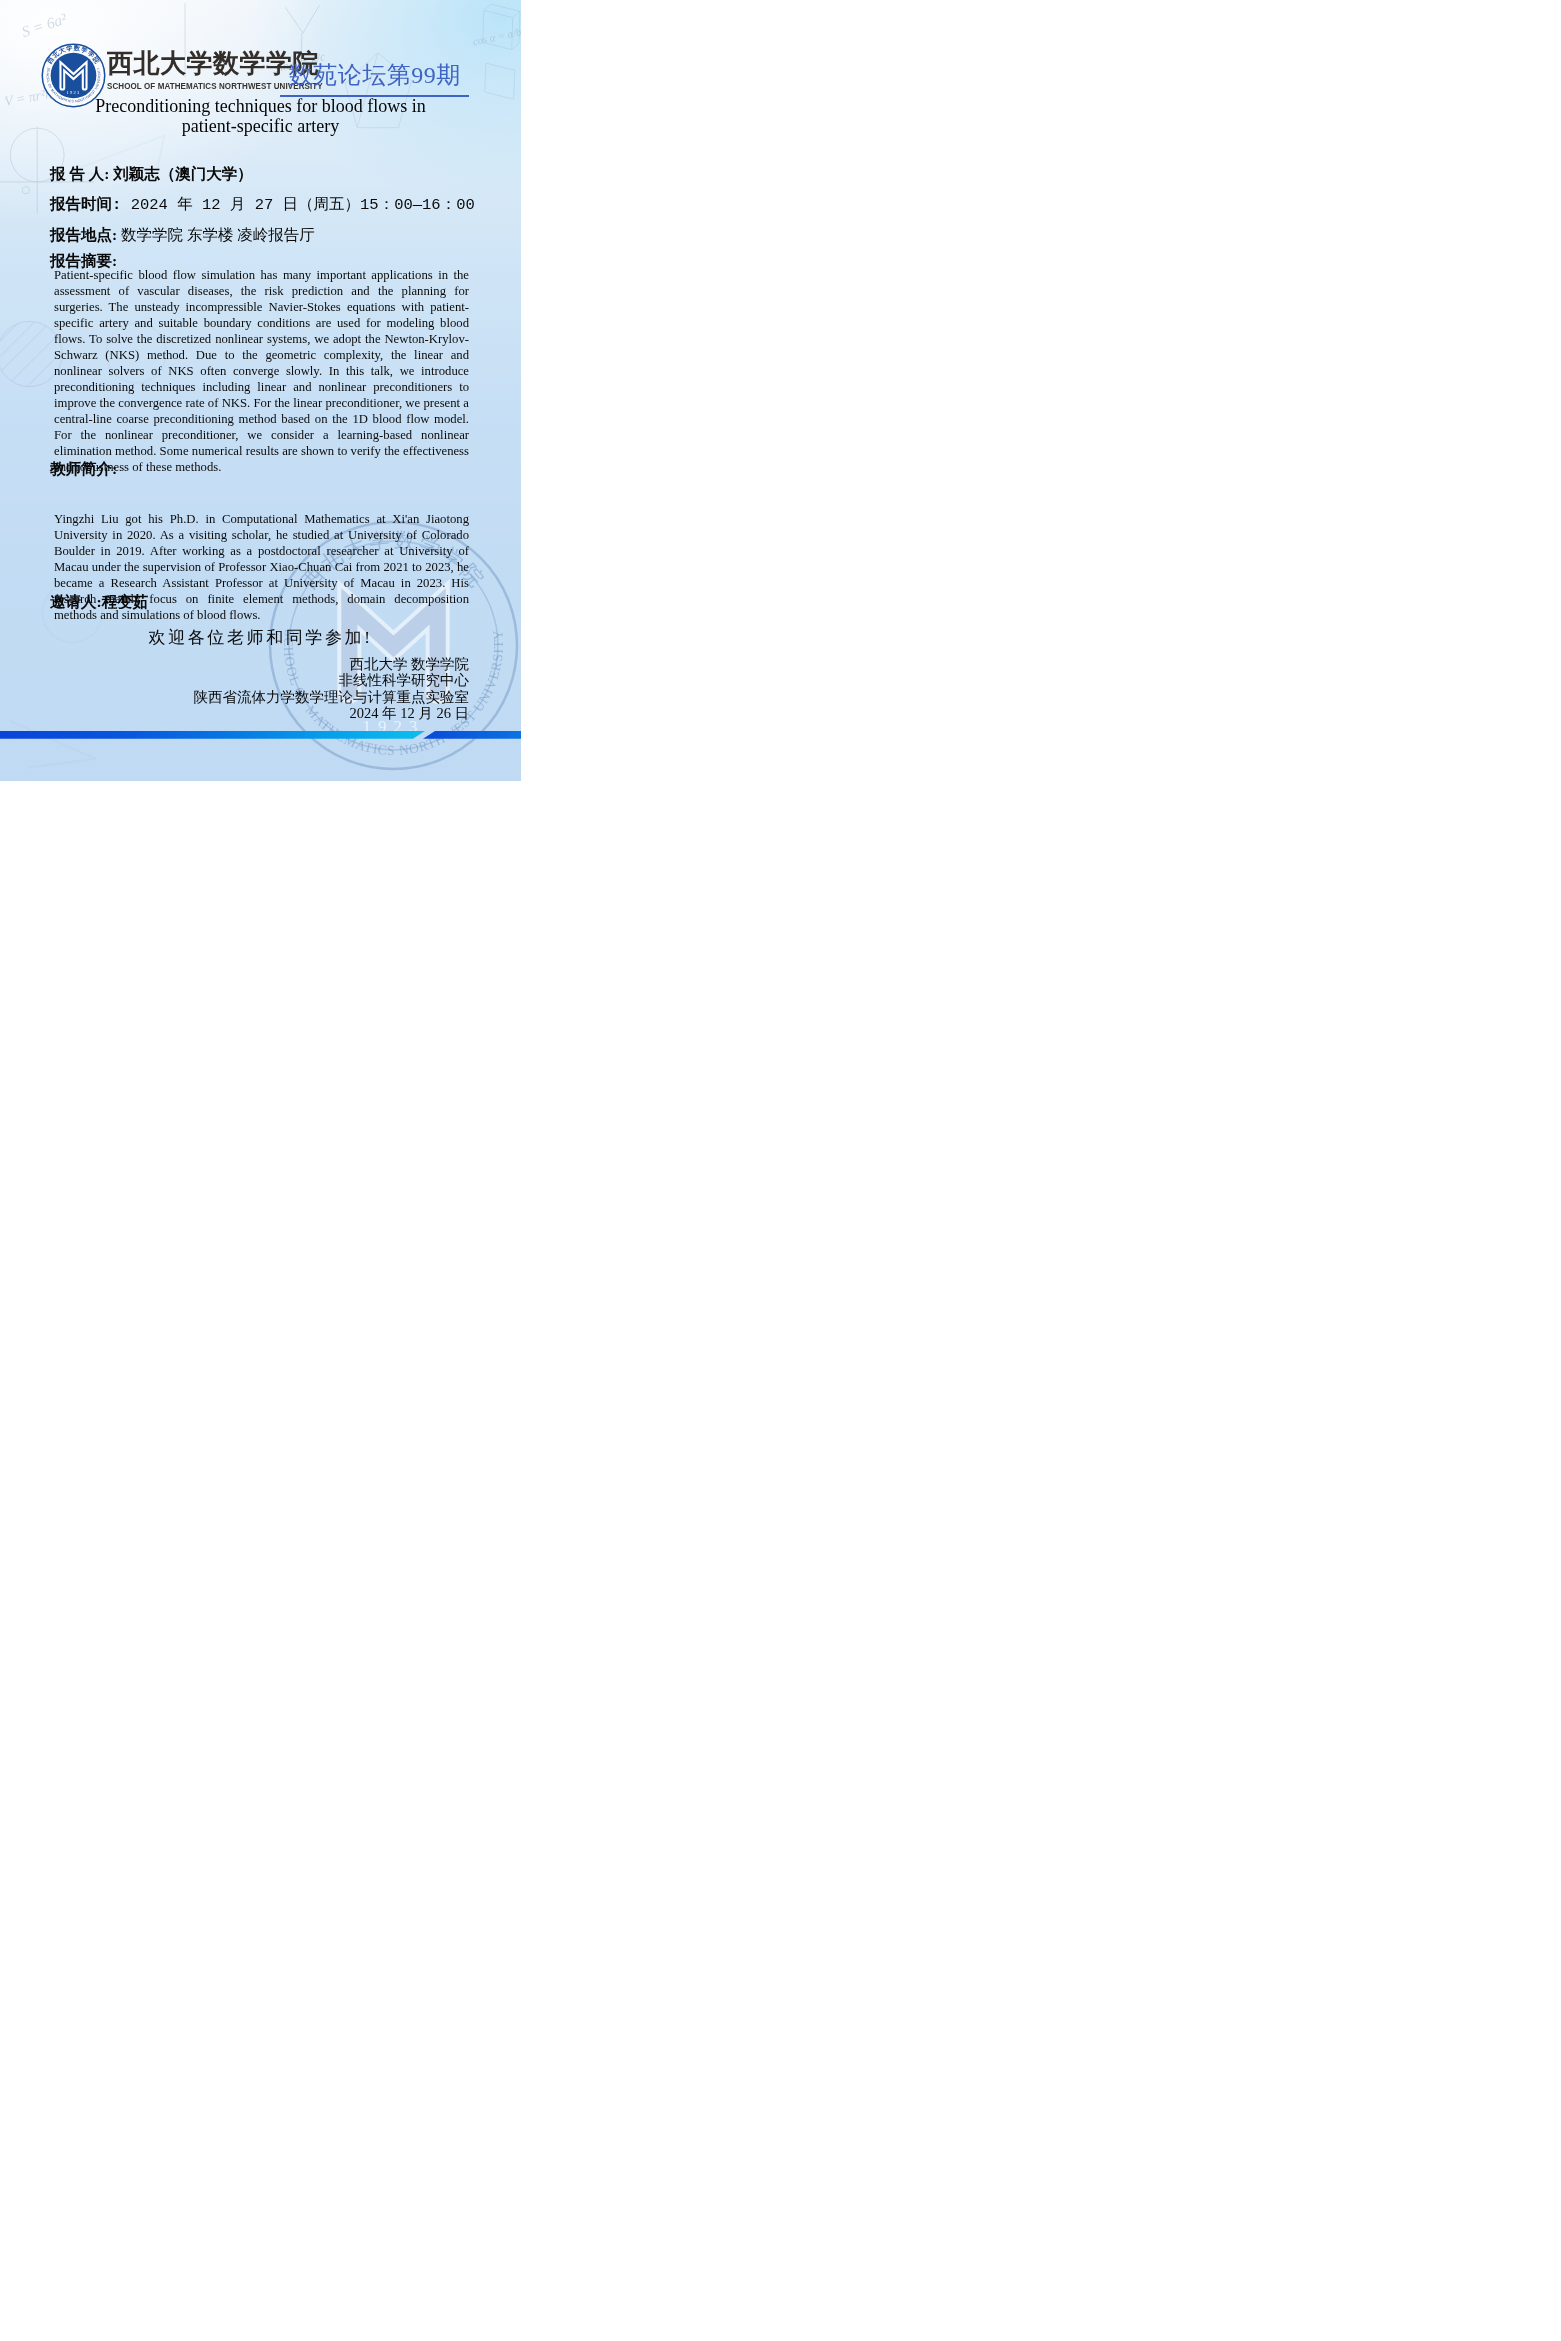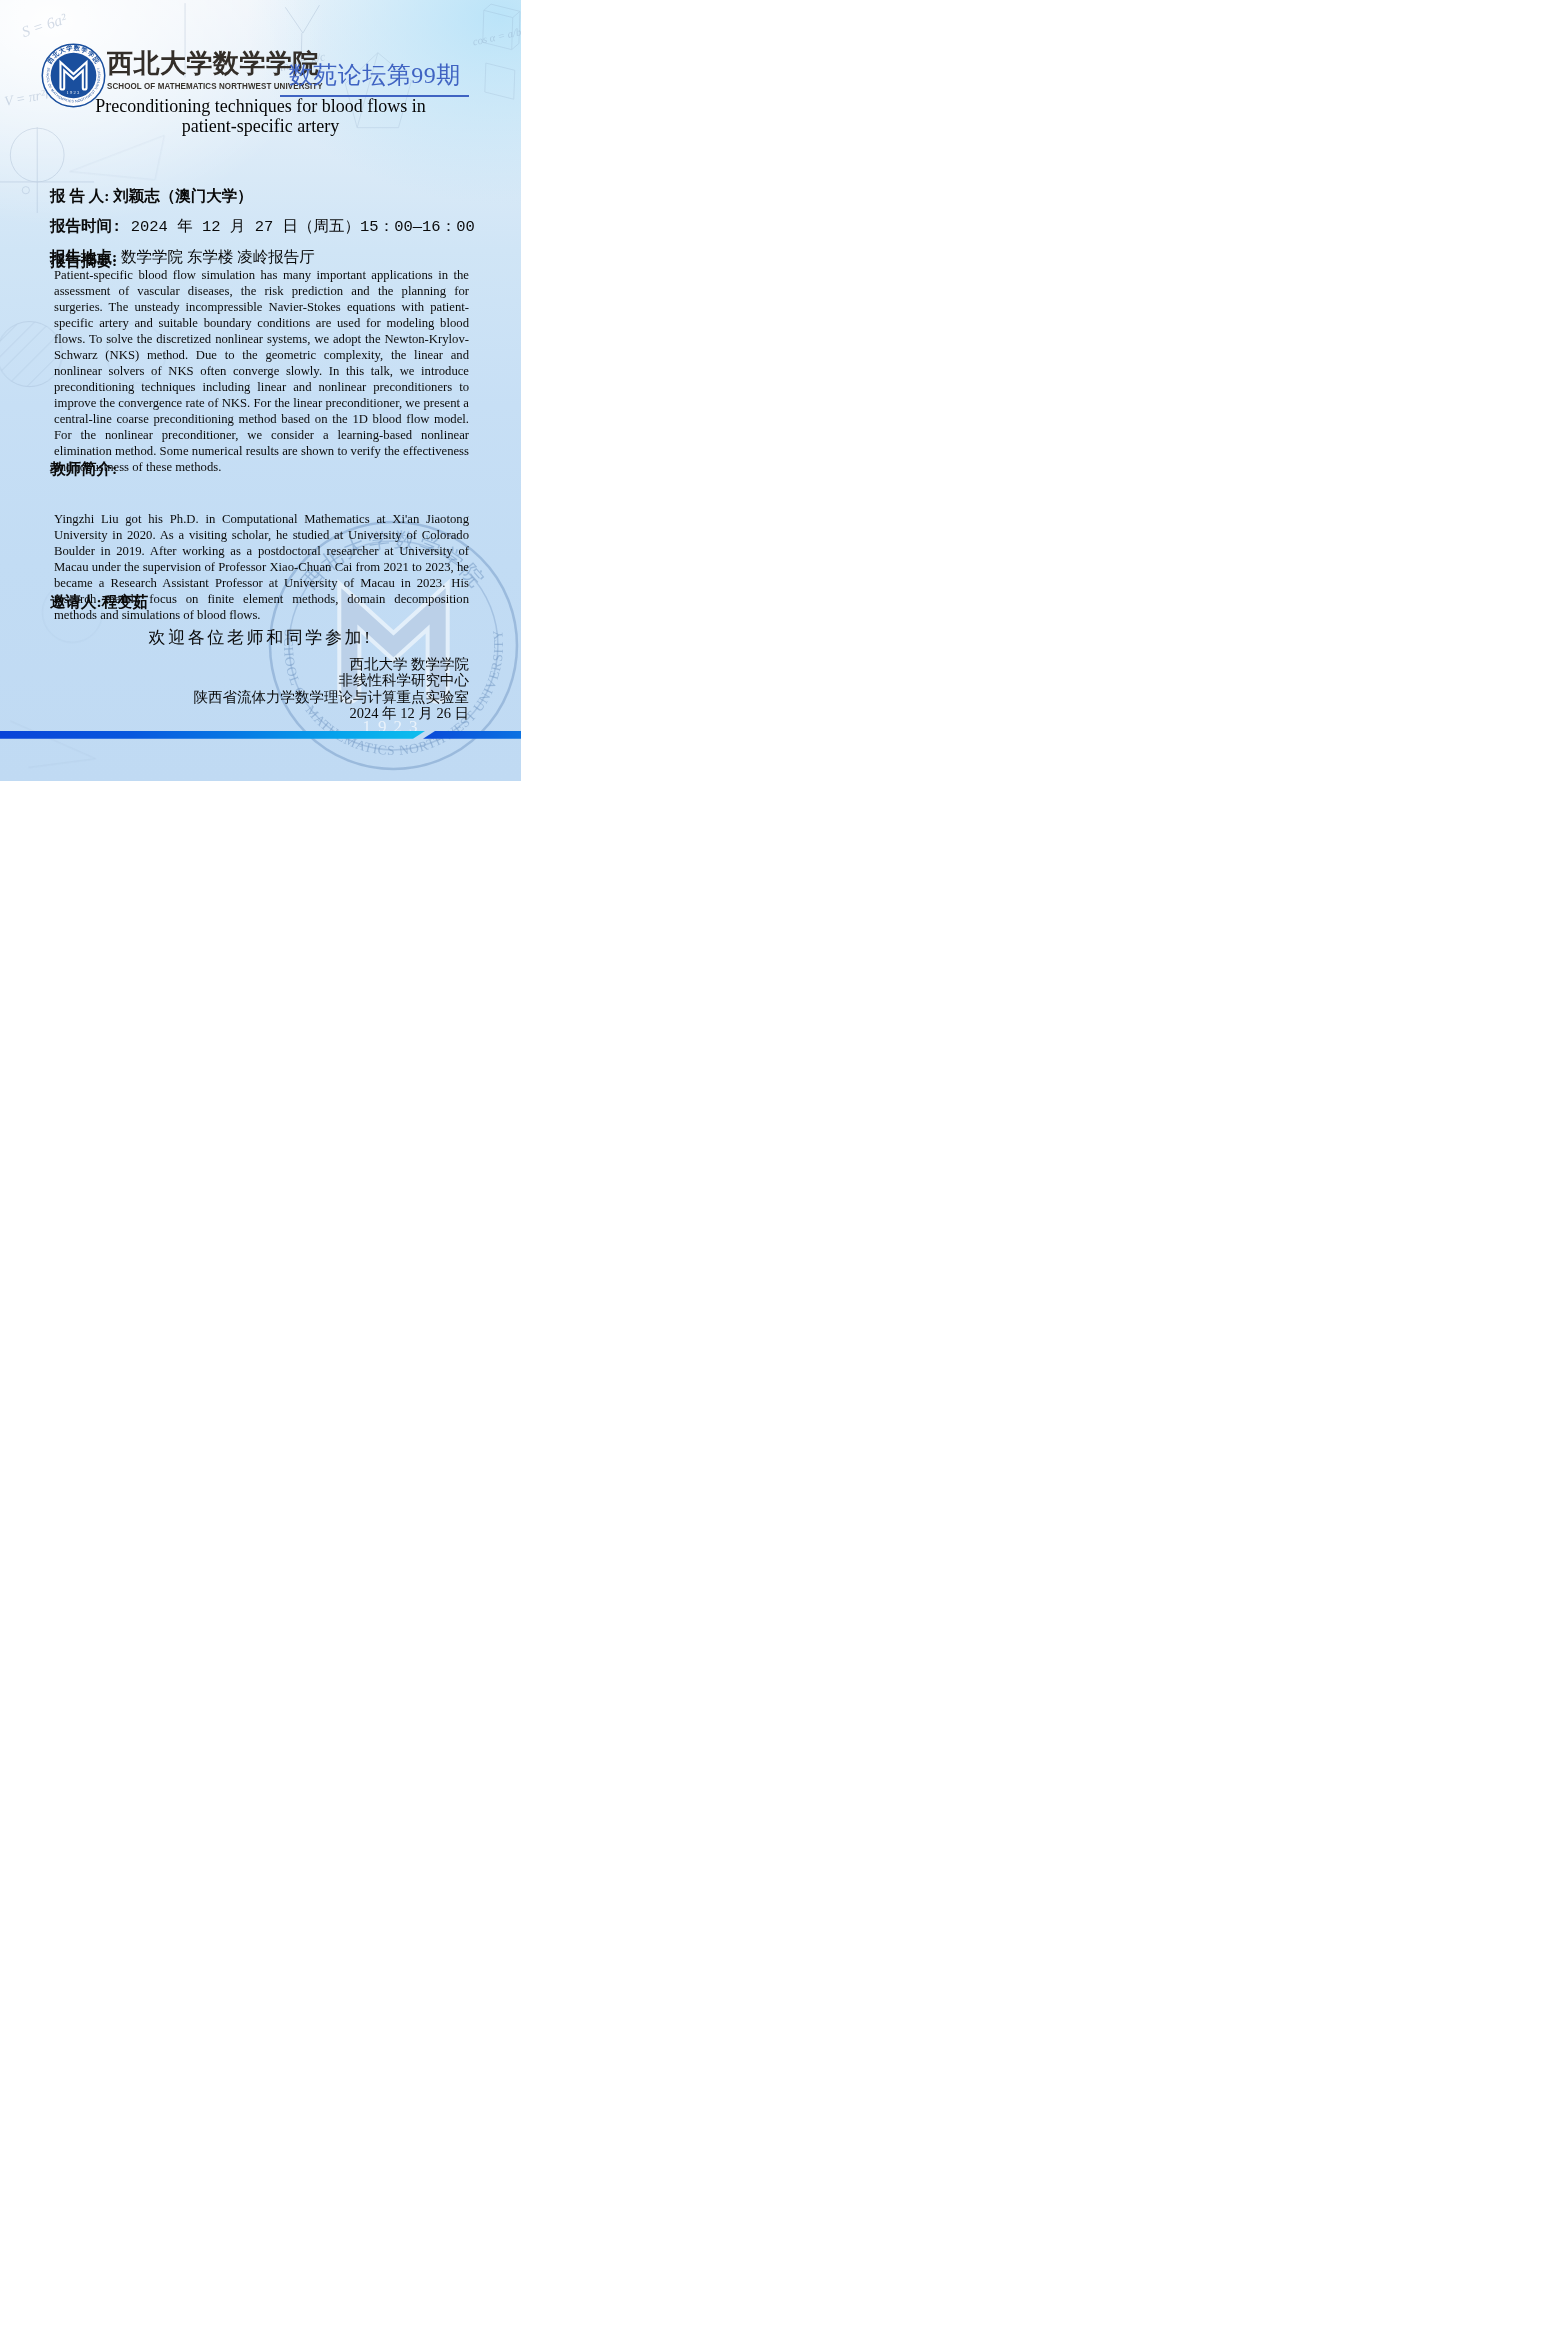--- a/index.html
+++ b/index.html
@@ -18,21 +18,21 @@
   .brand-cn{font-size:26px;line-height:31px;font-weight:700;color:#332e29;letter-spacing:0.5px;white-space:nowrap;}
   .brand-en{margin-top:2.1px;font-size:8px;font-weight:700;color:#38332d;letter-spacing:0.1px;white-space:nowrap;font-family:"Liberation Sans",sans-serif;transform:scaleY(1.15);transform-origin:left top;}
   .forum-badge{
     position:absolute;right:52px;top:59px;padding:0 8.3px 4.1px 8.3px;
     font-size:24px;font-weight:400;color:#3f63c2;letter-spacing:0.5px;
     border-bottom:2.1px solid #3f63c2;white-space:nowrap;text-align:center;
   }
   
   .title{position:absolute;left:31px;right:31px;top:96px;text-align:center;font-weight:400;font-size:18px;line-height:20px;color:#050505;}
   
-  .info-row{position:absolute;left:50px;width:420px;font-size:15.5px;white-space:nowrap;margin-top:22px;}
+  .info-row{position:absolute;left:50px;width:420px;font-size:15.5px;white-space:nowrap;}
   .info-row .lbl{font-weight:700;}
   .row-speaker{top:164px;}
   .row-time{top:194px;font-family:Liberation Mono, monospace;}
   .row-place{top:225px;}
   
   .sec-label{position:absolute;left:50px;font-size:15.5px;font-weight:700;}
   .lbl-abstract{top:251px;}
   .lbl-bio{top:459px;}
   .para{position:absolute;left:54px;width:415px;font-size:12.7px;line-height:16px;text-align:justify;color:#0b0b0b;}
   .para-abstract{top:267px;}

